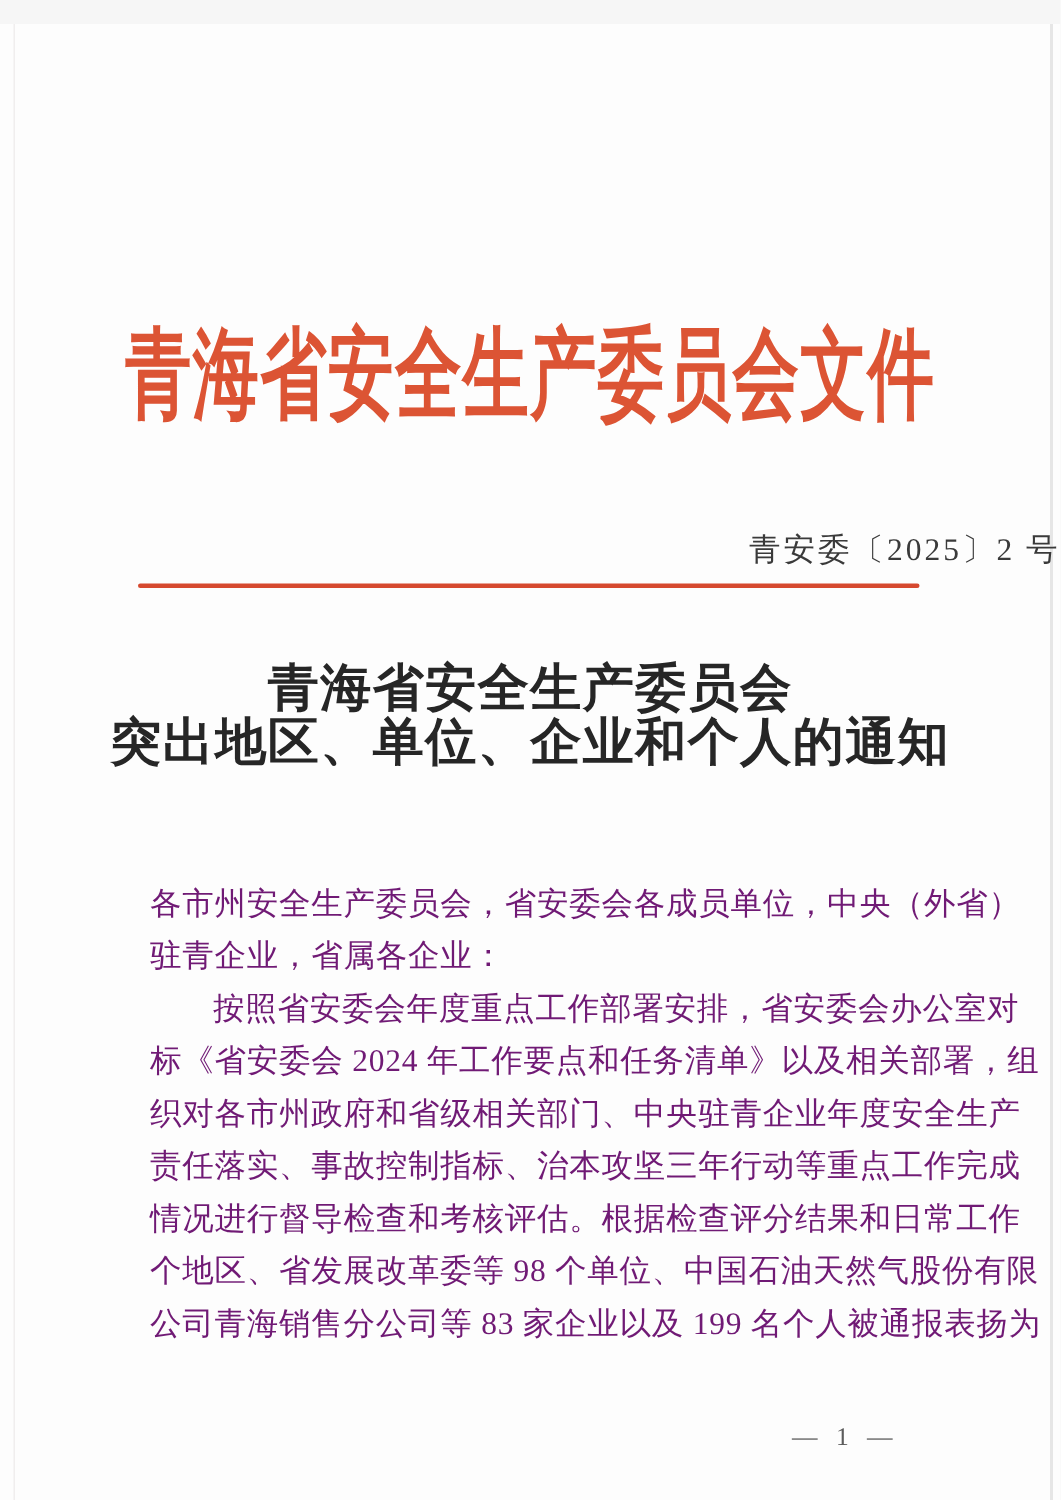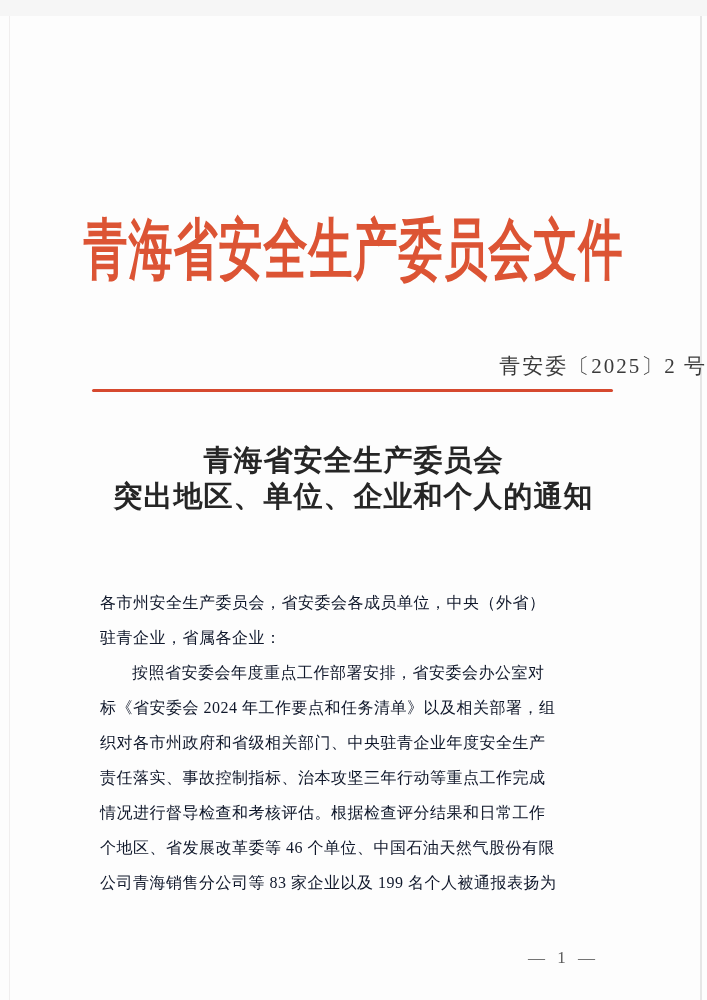--- a/index.html
+++ b/index.html
@@ -52,31 +52,31 @@
     background: #d6492f;
     border-radius: 2px;
   }
   .title-block {
     position: absolute;
     top: 426px;
     left: 0; right: 0;
     text-align: center;
     color: #262626;
     font-weight: bold;
-    font-size: 29px;
+    font-size: 34px;
     line-height: 36px;
     letter-spacing: 1px;
   }
   .body-block {
     position: absolute;
     top: 569px;
     left: 100px;
     width: 520px;
-    color: #0f172a;
-    font-size: 16px;
+    color: #701a75;
+    font-size: 21px;
     line-height: 35px;
     letter-spacing: 0.5px;
     white-space: nowrap;
   }
   .body-block .line { height: 35px; }
   .body-block .line.indent { padding-left: 2em; }
   .page-number {
     position: absolute;
     top: 932px;
     right: 108px;
@@ -106,19 +106,19 @@
   </div>
 
   <div class="body-block">
     <div class="line">各市州安全生产委员会，省安委会各成员单位，中央（外省）</div>
     <div class="line">驻青企业，省属各企业：</div>
     <div class="line indent">按照省安委会年度重点工作部署安排，省安委会办公室对</div>
     <div class="line">标《省安委会 2024 年工作要点和任务清单》以及相关部署，组</div>
     <div class="line">织对各市州政府和省级相关部门、中央驻青企业年度安全生产</div>
     <div class="line">责任落实、事故控制指标、治本攻坚三年行动等重点工作完成</div>
     <div class="line">情况进行督导检查和考核评估。根据检查评分结果和日常工作</div>
-    <div class="line">个地区、省发展改革委等 46 个单位、中国石油天然气股份有限</div>
+    <div class="line">个地区、省发展改革委等 98 个单位、中国石油天然气股份有限</div>
     <div class="line">公司青海销售分公司等 83 家企业以及 199 名个人被通报表扬为</div>
   </div>
 
   <div class="page-number">— 1 —</div>
 
 </div>
 
 </body></html>

